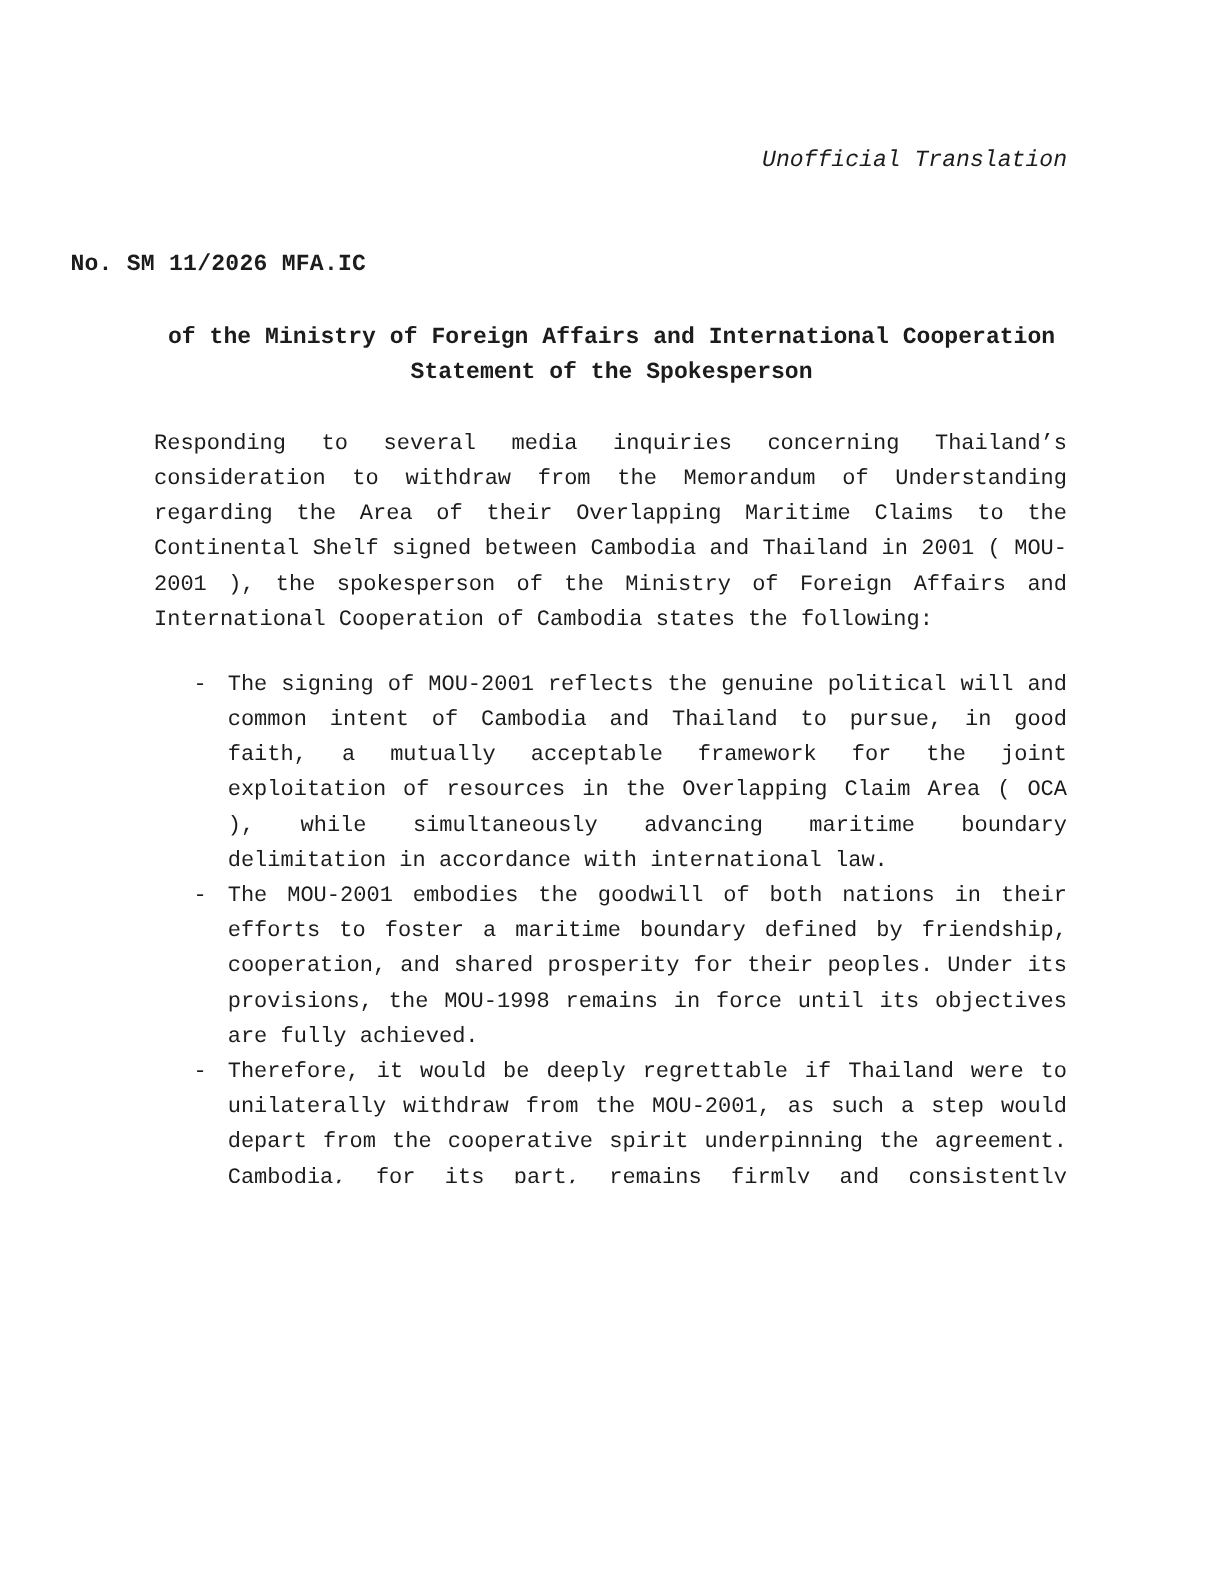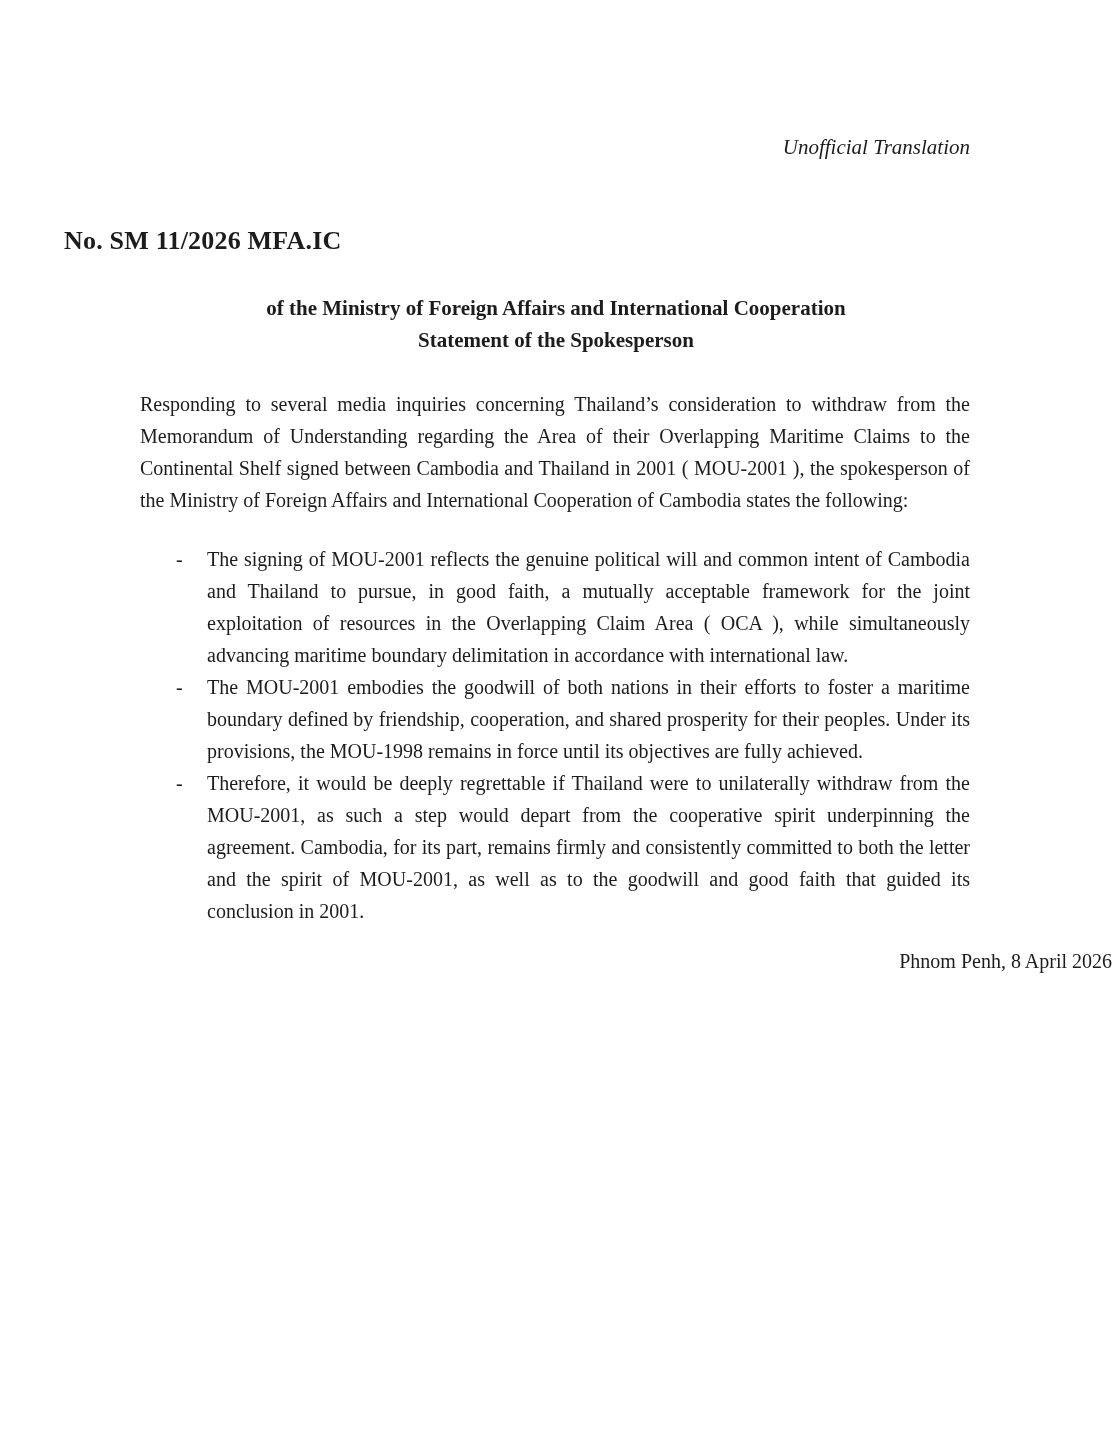--- a/index.html
+++ b/index.html
@@ -7,36 +7,36 @@
     padding: 0;
     background: #ffffff;
   }
   .page {
     position: relative;
     width: 1112px;
     height: 1076px;
     margin: 0 auto;
     background: #ffffff;
     color: #1c1c1c;
-    font-family: Liberation Serif, serif;
+    font-family: Liberation Mono, monospace;
     font-size: 20px;
     line-height: 32px;
     overflow: hidden;
   }
   .translation-note {
     padding-top: 131px;
     margin-right: 142px;
     text-align: right;
     font-style: italic;
     font-size: 21px;
   }
   .ref-number {
     margin: 62px 0 0 64px;
     font-weight: bold;
-    font-size: 26px;
+    font-size: 21px;
     letter-spacing: 0.2px;
   }
   .doc-title {
     margin-top: 35px;
     text-align: center;
     font-weight: bold;
     font-size: 21px;
     line-height: 32px;
   }
   .intro-paragraph {

